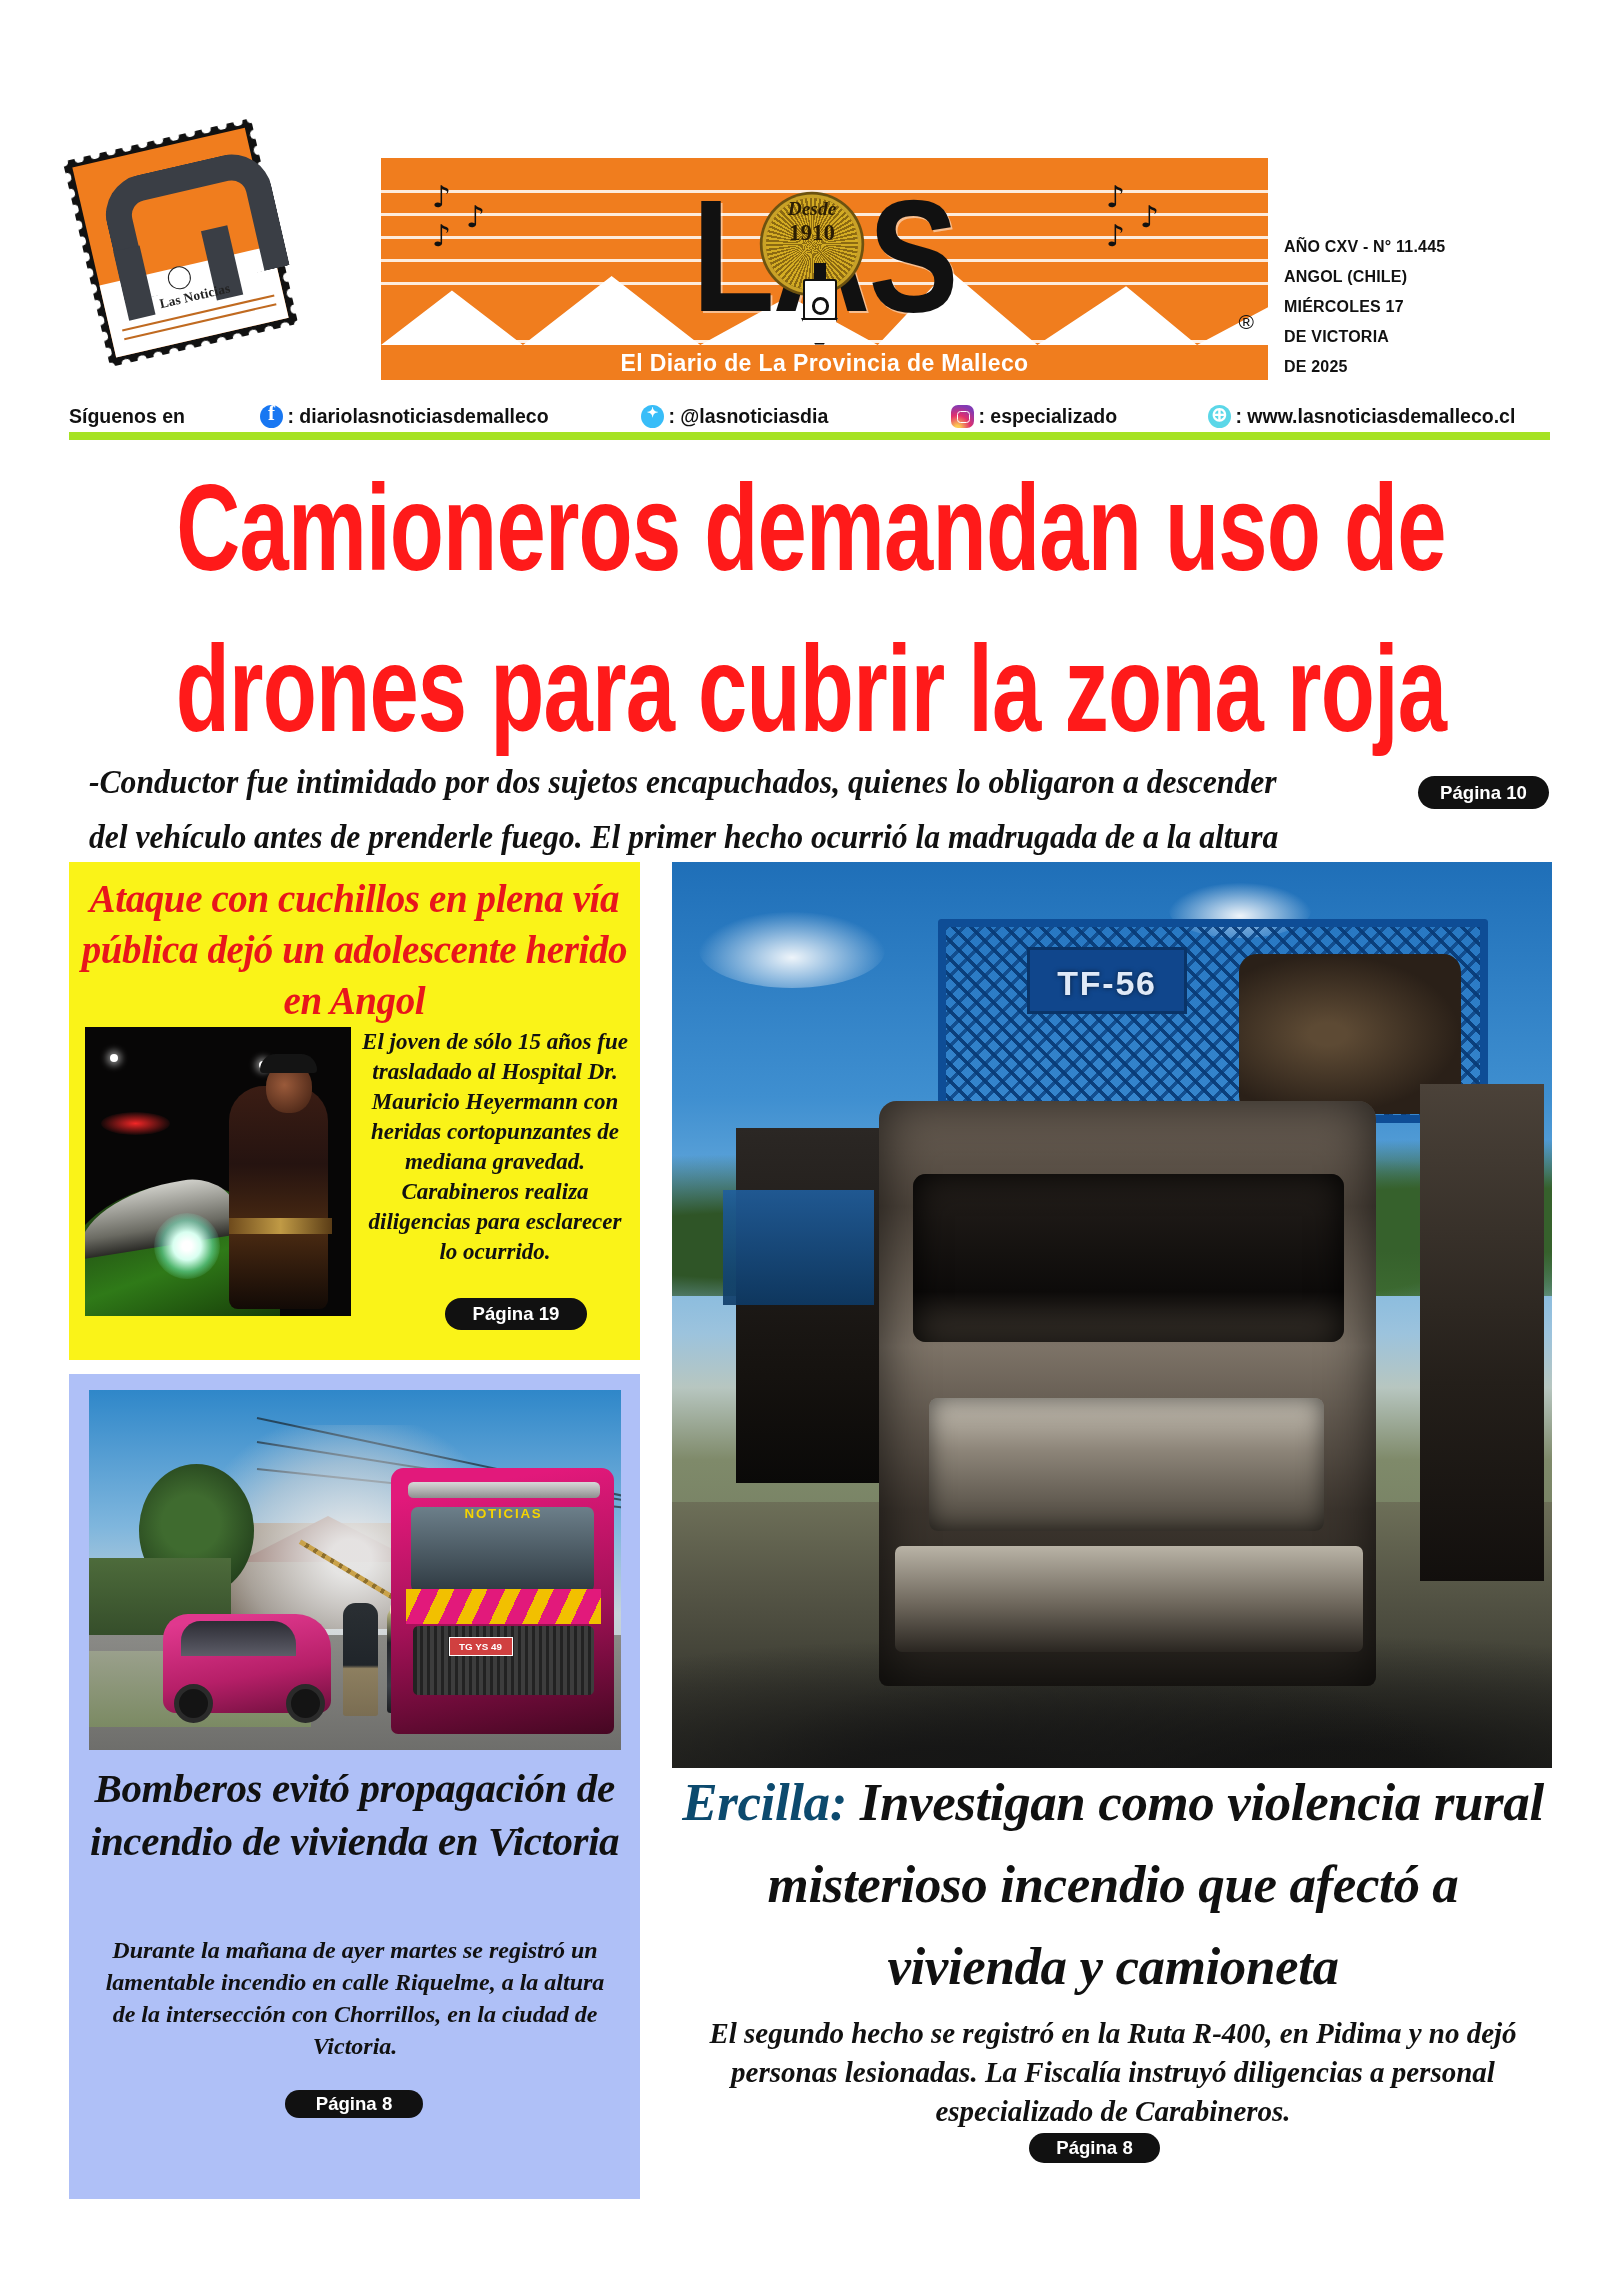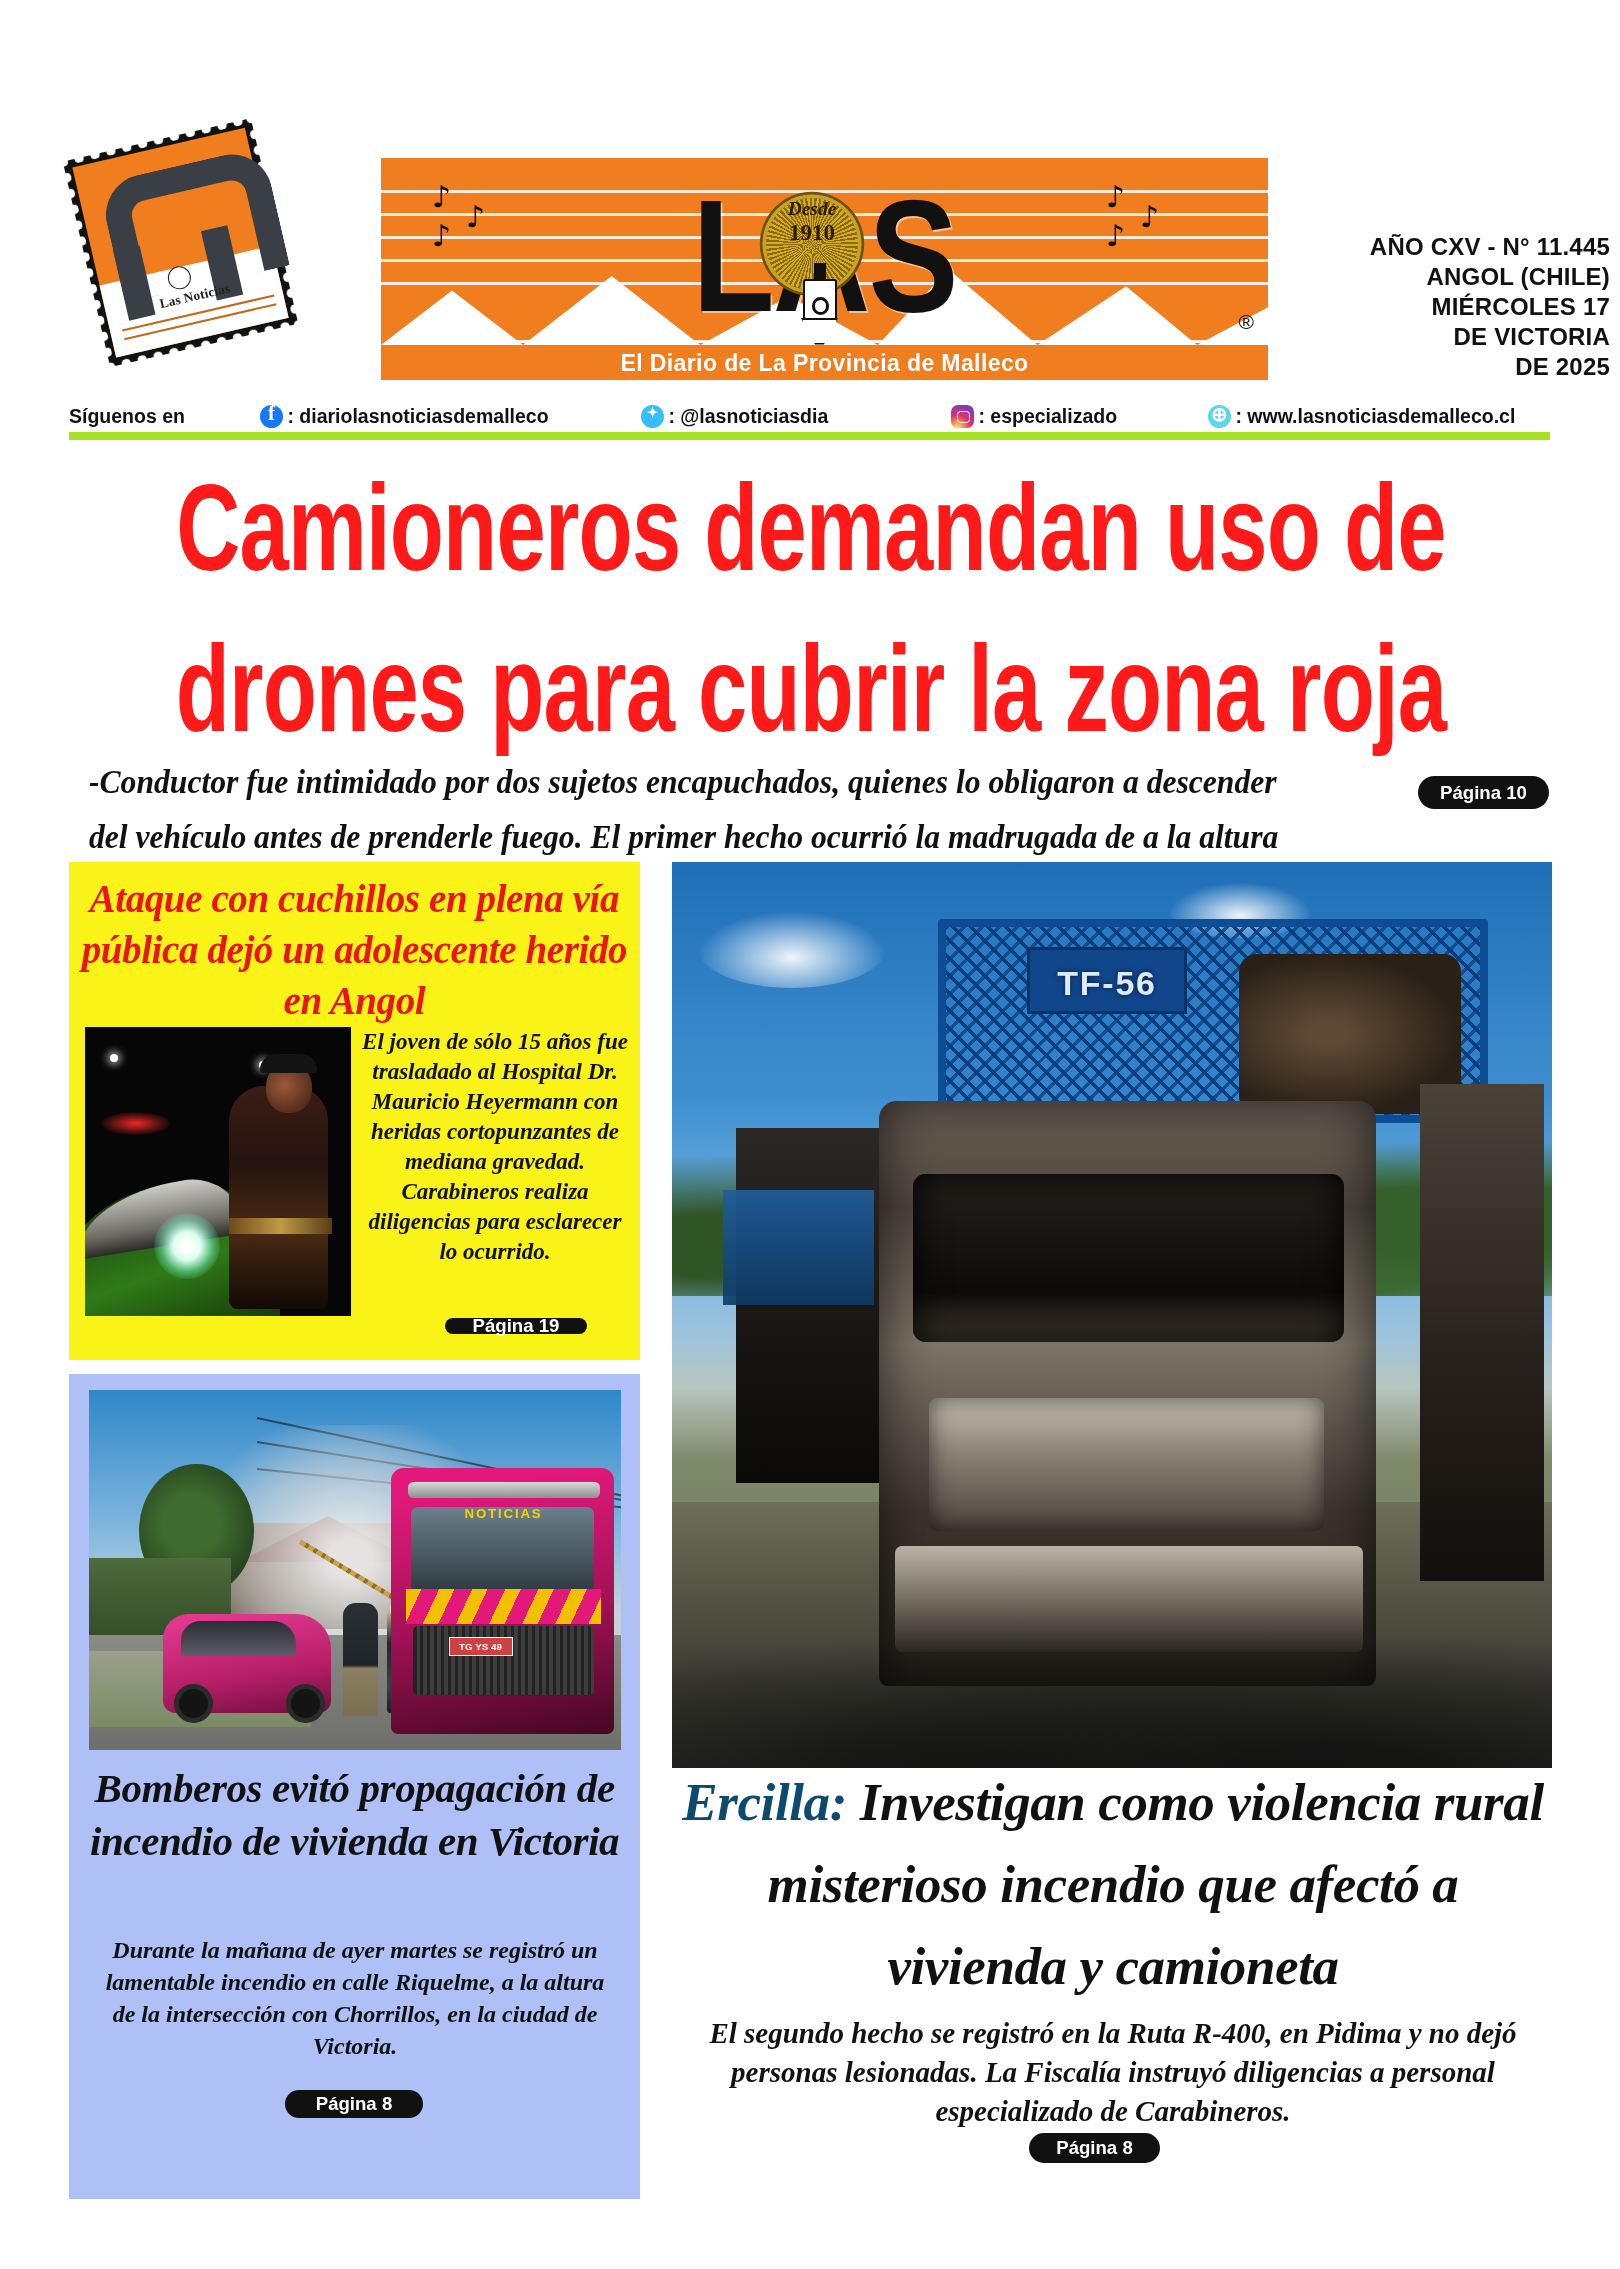--- a/index.html
+++ b/index.html
@@ -200,22 +200,22 @@
     width: 862px; height: 2.7px; background: rgba(255,255,255,.9);
   }
   .reg-mark {
     position: absolute; right: 14px; bottom: 46px;
     font-size: 21px; color: #111;
   }
   .issue-block {
     position: absolute;
     left: 1284px; top: 232px;
     width: 326px;
-    text-align: right;
-    font-size: 24px;
+    text-align: left;
+    font-size: 16px;
     font-weight: bold;
     line-height: 30px;
     color: #111;
     letter-spacing: 0.2px;
   }
 
   
   .social-bar {
     position: absolute;
     left: 69px; top: 401px;
@@ -403,23 +403,22 @@
     font-family: "Liberation Serif", serif;
     font-weight: bold;
     font-style: italic;
     font-size: 23px;
     line-height: 30px;
     color: #111;
   }
   .pill-y {
     position: absolute;
     left: 376px; top: 436px;
-    width: 142px; height: 16px;
+    width: 142px; height: 32px;
     font-size: 18.6px;
-    margin-top: 20px;
   }
 
   
   .blue-box {
     position: absolute;
     left: 69px; top: 1374px;
     width: 571px; height: 825px;
     background: #AFC0F7;
   }
   .blue-photo {

